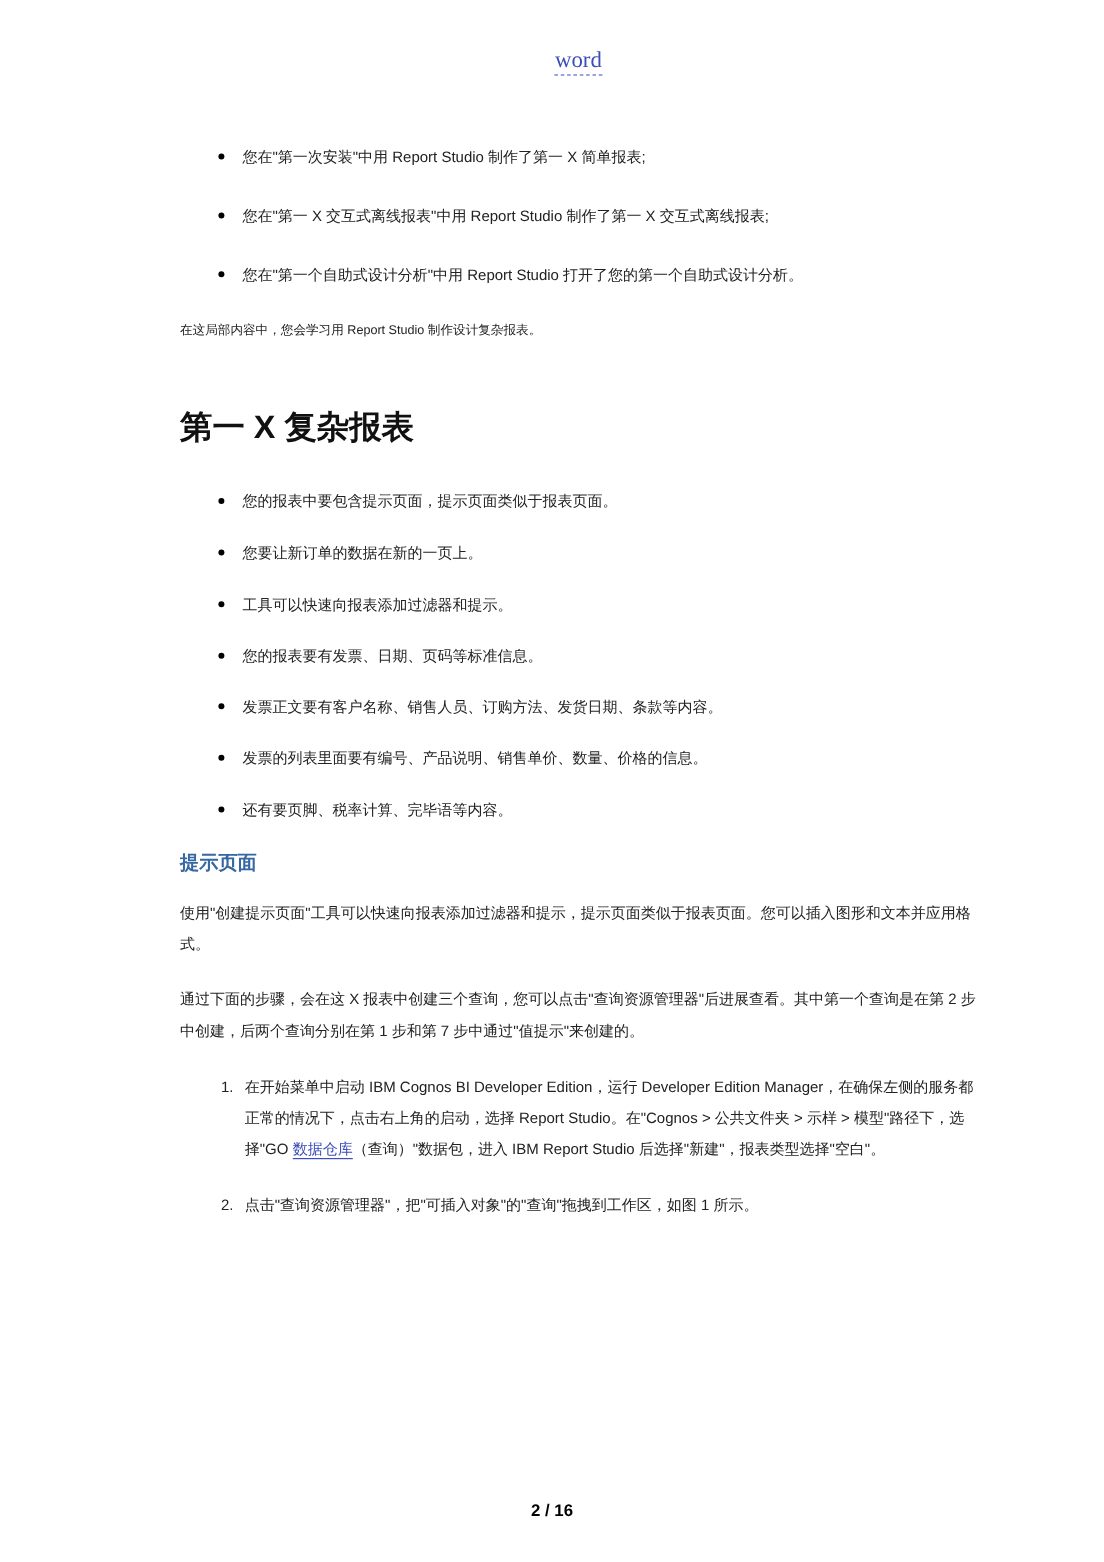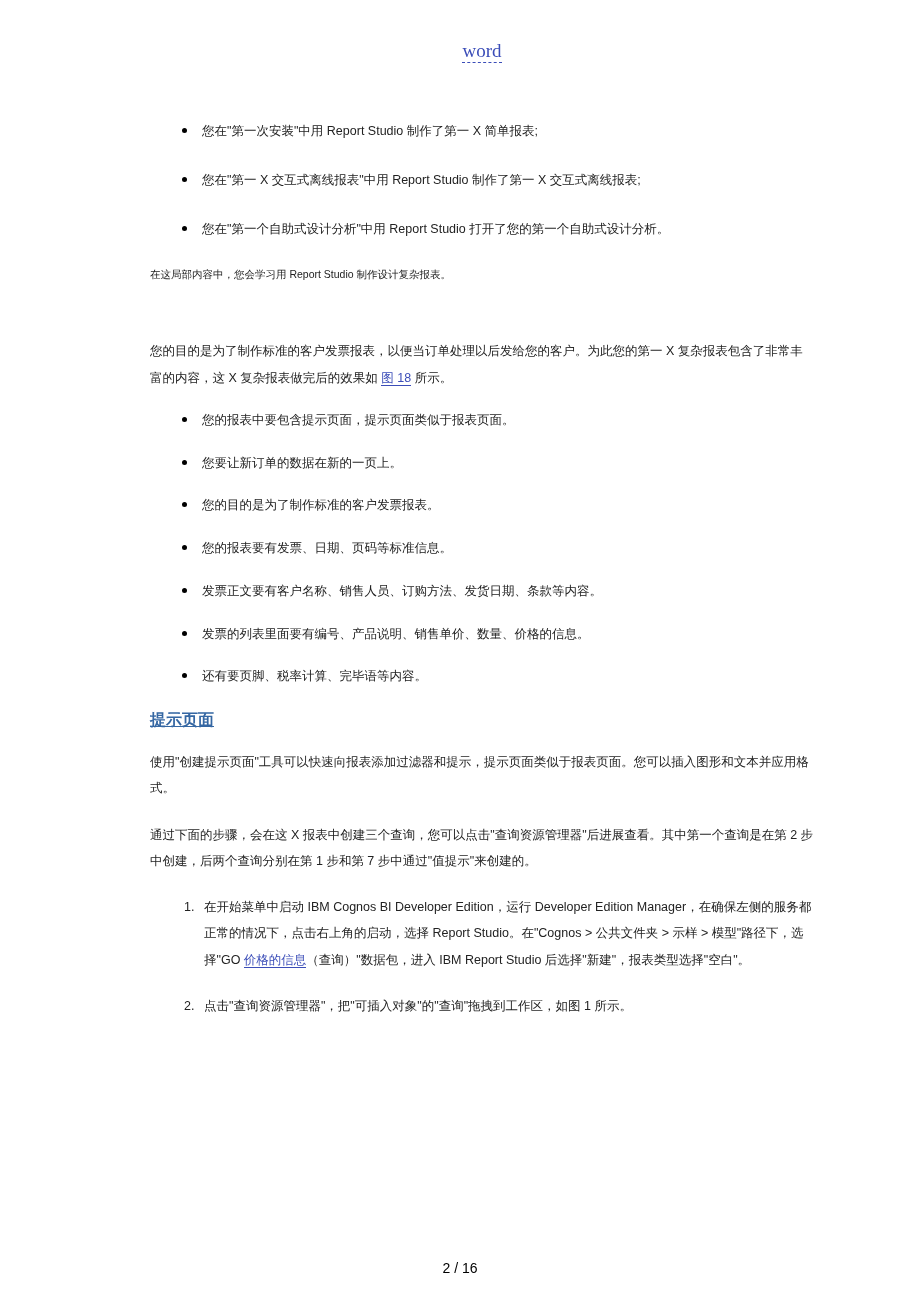--- a/index.html
+++ b/index.html
@@ -71,83 +71,81 @@
   .inline-link, .step-link {
     color: #3b4db8;
     text-decoration: none;
     border-bottom: 1px solid #3b4db8;
   }
   h2.section-h {
     font-size: 16px;
     font-weight: bold;
     color: #3567a3;
     margin: 5px 0 18px 0;
-    text-decoration: underline;
   }
   ol.step-list {
     list-style: decimal;
     padding: 0 0 0 48px;
     margin: 20px 0 0 0;
     font-size: 12.5px;
     color: #222;
   }
   ol.step-list li {
     padding-left: 6px;
     line-height: 2.1;
     margin-bottom: 20px;
   }
   .page-footer {
     position: absolute;
-    bottom: 26px;
+    bottom: 36px;
     left: 0; right: 0;
     text-align: center;
     font-size: 14px;
     color: #000;
+    font-weight: bold;
   }
 </style>
 </head>
 <body>
 
 <div class="page">
 
   <div class="header-link">
     <a href="#">word</a>
   </div>
 
   <ul class="top-list">
     <li>您在"第一次安装"中用 Report Studio 制作了第一 X 简单报表;</li>
     <li>您在"第一 X 交互式离线报表"中用 Report Studio 制作了第一 X 交互式离线报表;</li>
     <li>您在"第一个自助式设计分析"中用 Report Studio 打开了您的第一个自助式设计分析。</li>
   </ul>
 
   <div class="small-note">在这局部内容中，您会学习用 Report Studio 制作设计复杂报表。</div>
 
+  <h1 class="doc-title">第一 X 复杂报表</h1>
 
-  <p class="body-para">
-    <span>您的目的是为了制作标准的客户发票报表，以便当订单处理以后发给您的客户。为此您的第一 X 复杂报表包含了非常丰富的内容，这 X 复杂报表做完后的效果如 </span><a href="#" class="inline-link">图 18</a><span> 所示。</span>
-  </p>
 
   <ul class="mid-list">
     <li>您的报表中要包含提示页面，提示页面类似于报表页面。</li>
     <li>您要让新订单的数据在新的一页上。</li>
-    <li>您的目的是为了制作标准的客户发票报表。</li>
+    <li>工具可以快速向报表添加过滤器和提示。</li>
     <li>您的报表要有发票、日期、页码等标准信息。</li>
     <li>发票正文要有客户名称、销售人员、订购方法、发货日期、条款等内容。</li>
     <li>发票的列表里面要有编号、产品说明、销售单价、数量、价格的信息。</li>
     <li>还有要页脚、税率计算、完毕语等内容。</li>
   </ul>
 
   <h2 class="section-h">提示页面</h2>
 
   <p class="body-para">使用"创建提示页面"工具可以快速向报表添加过滤器和提示，提示页面类似于报表页面。您可以插入图形和文本并应用格式。</p>
 
   <p class="body-para">通过下面的步骤，会在这 X 报表中创建三个查询，您可以点击"查询资源管理器"后进展查看。其中第一个查询是在第 2 步中创建，后两个查询分别在第 1 步和第 7 步中通过"值提示"来创建的。</p>
 
   <ol class="step-list">
     <li>
-      <span>在开始菜单中启动 IBM Cognos BI Developer Edition，运行 Developer Edition Manager，在确保左侧的服务都正常的情况下，点击右上角的启动，选择 Report Studio。在"Cognos &gt; 公共文件夹 &gt; 示样 &gt; 模型"路径下，选择"GO </span><a href="#" class="step-link">价格的信息</a><span>（查询）"数据包，进入 IBM Report Studio 后选择"新建"，报表类型选择"空白"。</span>
+      <span>在开始菜单中启动 IBM Cognos BI Developer Edition，运行 Developer Edition Manager，在确保左侧的服务都正常的情况下，点击右上角的启动，选择 Report Studio。在"Cognos &gt; 公共文件夹 &gt; 示样 &gt; 模型"路径下，选择"GO </span><a href="#" class="step-link">数据仓库</a><span>（查询）"数据包，进入 IBM Report Studio 后选择"新建"，报表类型选择"空白"。</span>
     </li>
     <li>点击"查询资源管理器"，把"可插入对象"的"查询"拖拽到工作区，如图 1 所示。</li>
   </ol>
 
   <div class="page-footer">2 / 16</div>
 
 </div>
 
 </body></html>

